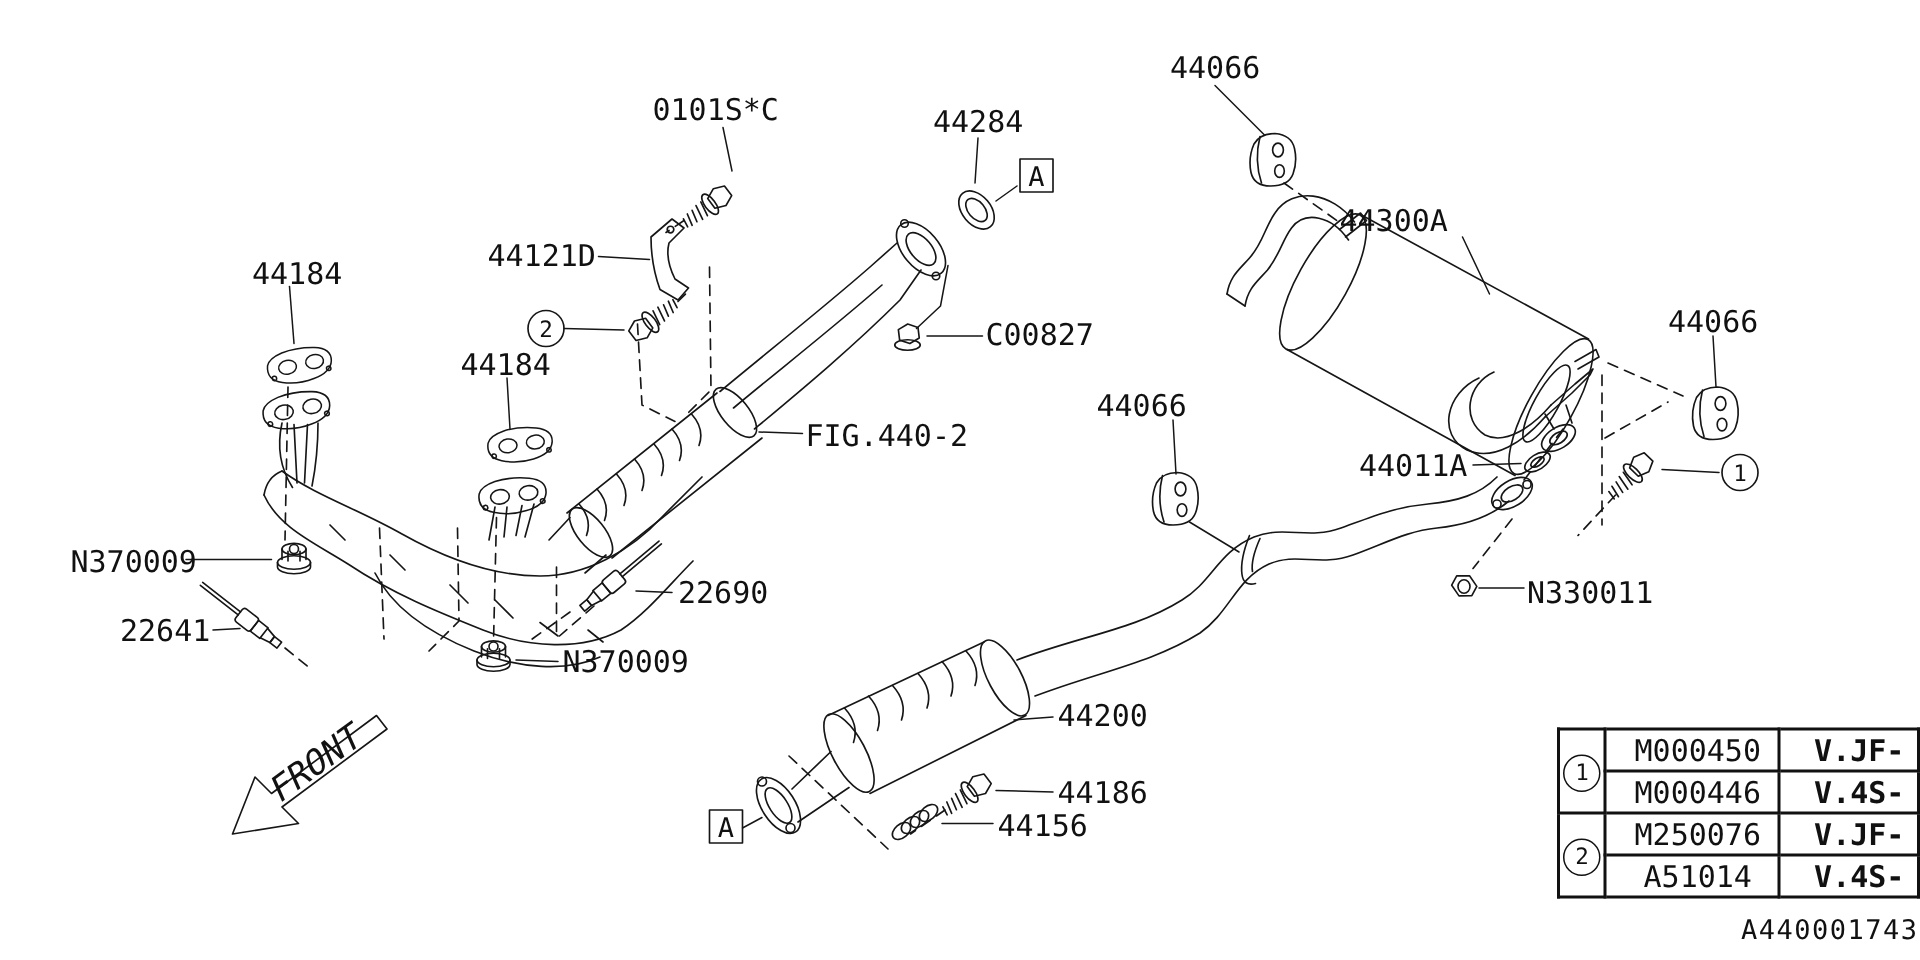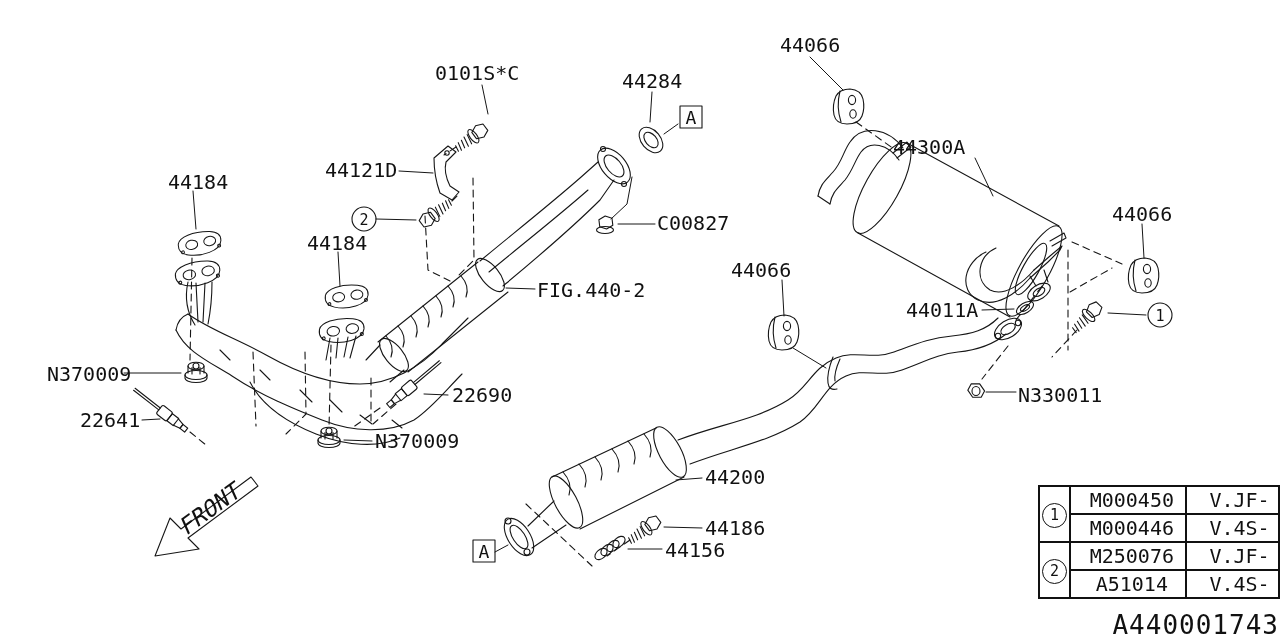--- a/index.html
+++ b/index.html
@@ -11,24 +11,24 @@
   svg .dash{stroke-dasharray:7 5;}
   svg text{font-family:"DejaVu Sans Mono",monospace;font-size:20px;fill:#111;stroke:none;}
   svg text.small{font-size:15px;}
   svg text.boxletter{font-size:18px;}
   svg text.front{font-size:23px;}
   .parts-table{position:absolute;left:1038px;top:485px;border-collapse:collapse;}
   .parts-table td{border:2px solid #111;height:26px;padding:0;font-size:20px;color:#111;
                   font-family:"DejaVu Sans Mono",monospace;}
   .parts-table td.ref{width:32px;text-align:center;}
   .parts-table td.part{width:122px;padding-left:7px;text-align:center;}
-  .parts-table td.model{width:74px;padding-left:22px;}
+  .parts-table td.model{width:74px;padding-left:22px;font-weight:bold;}
   .circ{display:inline-flex;width:23px;height:23px;border:1.5px solid #111;border-radius:50%;
         align-items:center;justify-content:center;font-size:15px;line-height:1;}
-  #figcode{position:absolute;right:1px;top:610px;font-size:26px;letter-spacing:1px;}
+  #figcode{position:absolute;right:1px;top:610px;font-size:18px;letter-spacing:1px;}
 </style>
 </head>
 <body>
 
 <div id="stage">
 <svg width="1280" height="640" viewBox="0 0 1280 640">
   <defs>
     <g id="gasket2">
       <path d="M-23,-5 Q-26,5 -15,9 Q-4,13 8,11 Q21,9 23,1 Q25,-8 13,-11 Q0,-14 -11,-12 Q-21,-10 -23,-5 Z"></path>
       <ellipse cx="-9" cy="-1" rx="6.5" ry="5"></ellipse>

